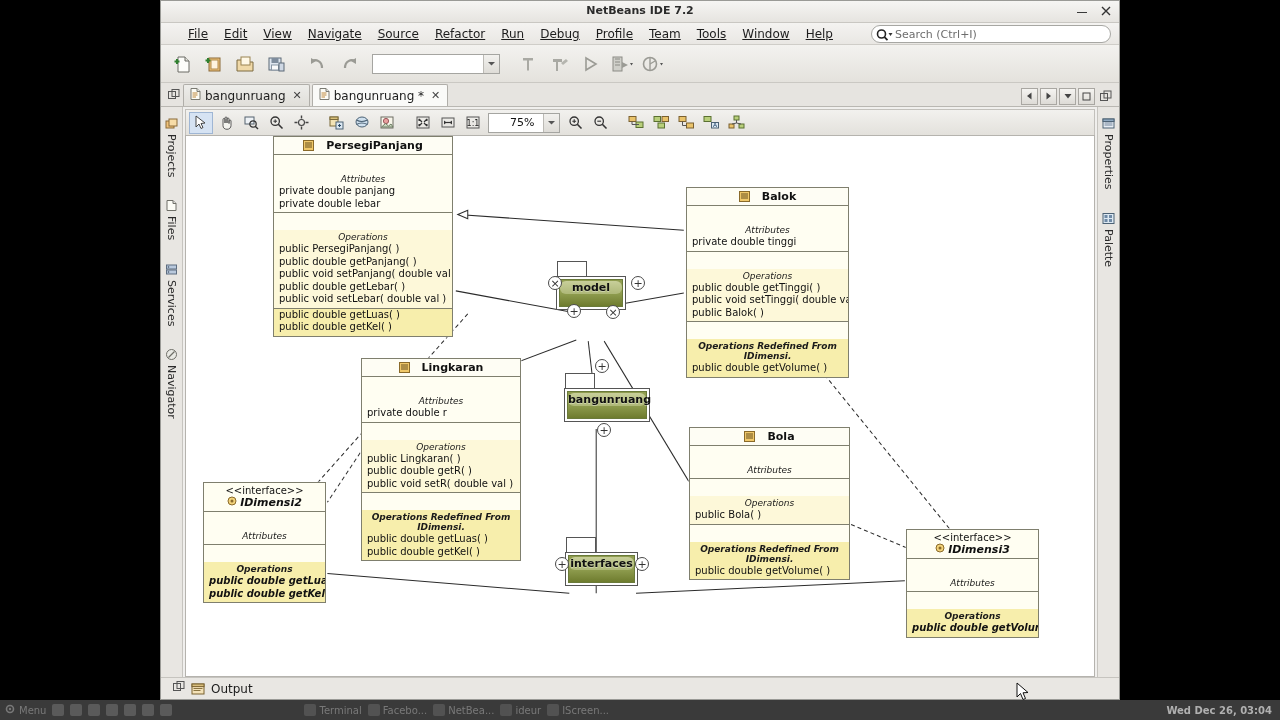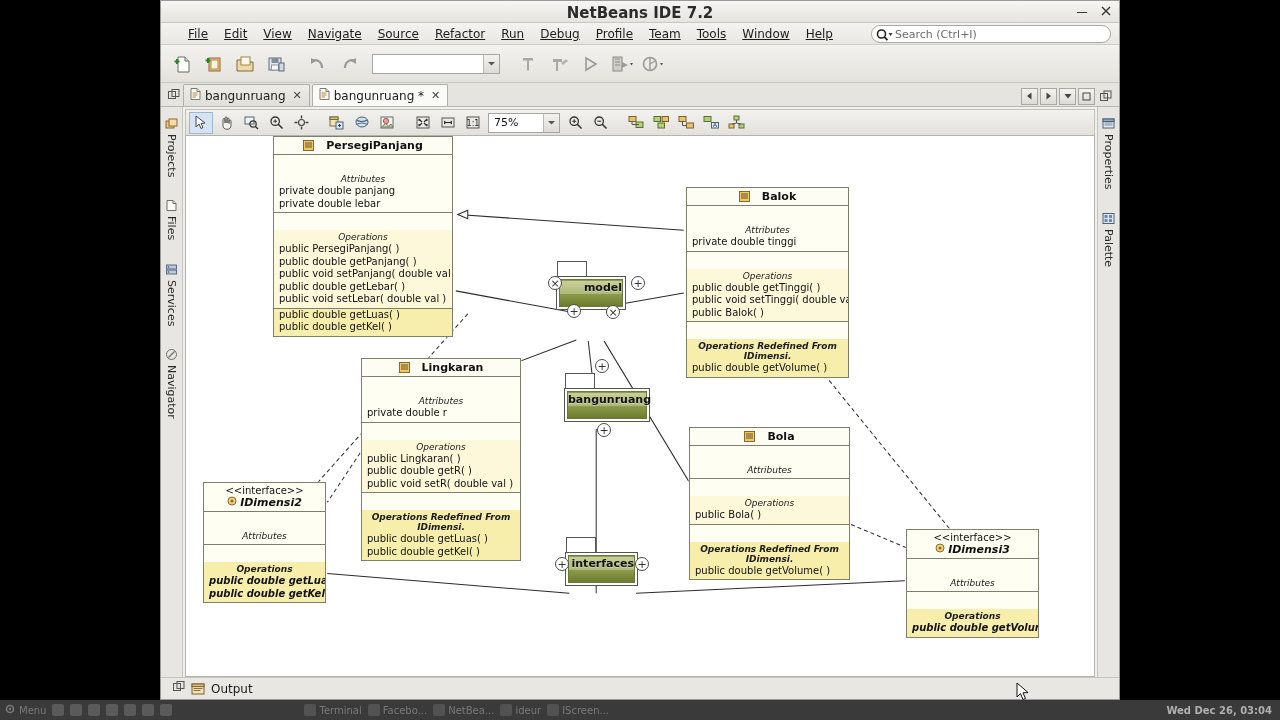--- a/index.html
+++ b/index.html
@@ -22,21 +22,21 @@
 
   
   .titlebar {
     height: 22px; position: relative;
     background: linear-gradient(#f6f5f3, #e6e4e0);
     border-bottom: 1px solid #c9c7c2;
     flex: 0 0 22px;
   }
   .titlebar .title {
     position: absolute; left: 0; right: 0; top: 3px;
-    text-align: center; font-size: 15px; font-weight: bold; color: #2b2b2b;
+    text-align: center; font-size: 11px; font-weight: bold; color: #2b2b2b;
   }
   .win-btns { position: absolute; right: 6px; top: 2px; display: flex; gap: 10px; }
   .win-btn { width: 14px; height: 16px; position: relative; cursor: default; }
   .win-btn.min::after {
     content:''; position:absolute; left:2px; top:9px; width:10px; height:1px; background:#3a3a3a;
   }
   .win-btn.close svg { display:block; }
 
   
   .menubar {
@@ -122,21 +122,21 @@
     height: 26px; flex: 0 0 26px;
     background: linear-gradient(#f2f1ee,#e3e1dc);
     border: 1px solid #c2c0bb; border-bottom: none;
     display: flex; align-items: center; padding-left: 3px; gap: 1px;
   }
   .dg-btn { width: 24px; height: 22px; display:flex; align-items:center; justify-content:center; cursor: default; }
   .dg-btn.sel { background: #d6e3f3; border: 1px solid #9fb6d4; }
   .dg-gap { width: 10px; }
   .zoom-combo {
     width: 72px; height: 20px; background: #fff; border: 1px solid #a5a5a1;
-    display: flex; align-items: center; margin: 8px 2px;
+    display: flex; align-items: center; margin: 8px 2px; padding-left: 16px;
   }
   .zoom-combo .zv { font-size: 11px; color: #111; padding-left: 5px; flex:1; }
   .zoom-combo .arrow {
     width: 16px; height: 18px; background: linear-gradient(#f2f1ee,#dedcd7);
     border-left: 1px solid #bcbab5; display:flex; align-items:center; justify-content:center;
   }
 
   
   .canvas {
     flex: 1 1 auto; background: #ffffff; border: 1px solid #b5b3ae;
@@ -181,21 +181,21 @@
     border: 1px solid #555; background: #fff; padding: 2px;
   }
   .pkg .inner {
     border: 1px solid #6a7a3a;
     background: linear-gradient(#8e9b4e 0%, #9aa75a 35%, #6e7c2e 100%);
     height: 28px; display: flex; align-items: flex-start; justify-content: center;
     padding-top: 1px;
   }
   .pkg .lbl {
     font-size: 11px; font-weight: bold; color: #111; text-shadow: 0 1px 0 rgba(255,255,255,0.35);
-    background: linear-gradient(#c8cf9a, #aeb878); width: 100%; text-align:right; line-height: 13px;
+    background: linear-gradient(#c8cf9a, #aeb878); width: 100%; text-align:center; line-height: 13px; border-radius: 6px;
   }
 
   
   .handle {
     position: absolute; width: 14px; height: 14px; border-radius: 50%;
     background: #fff; border: 1px solid #4a4a4a;
     display: flex; align-items: center; justify-content: center;
     font-size: 11px; line-height: 11px; color: #333; font-family: "DejaVu Sans", sans-serif;
   }
 

